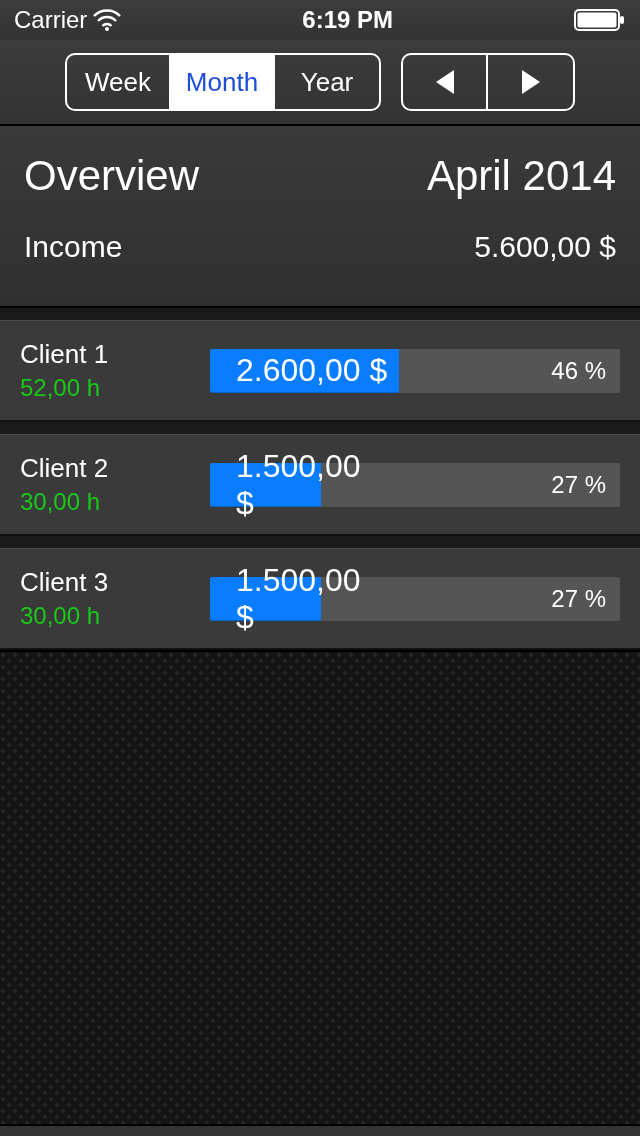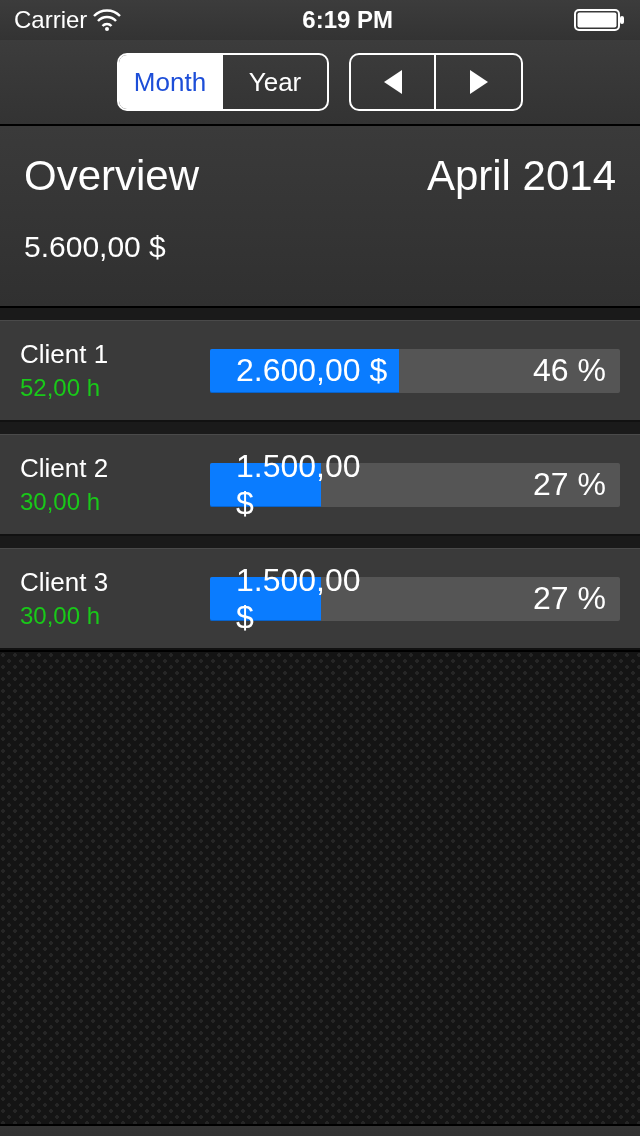--- a/index.html
+++ b/index.html
@@ -52,21 +52,21 @@
   .clients { }
   .client-row {
     height:102px; background:#3a3a3a; border-top:1px solid #4a4a4a; border-bottom:2px solid #111;
     display:flex; align-items:center; padding-left:20px; position:relative;margin-top:12px;
   }
   .client-info { width:190px; }
   .client-name { color:#fff; font-size:26px; font-weight:500; margin-bottom:4px; }
   .client-hours { color:#19c919; font-size:24px; }
   .client-bar { flex:1; height:44px; background:#555; border-radius:2px; margin-right:20px; position:relative; display:flex; align-items:center; }
   .client-bar-fill { height:100%; background:#0a7cff; display:flex; align-items:center; color:#fff; font-size:32px; padding-left:26px; border-radius:2px 0 0 2px; box-shadow:inset 0 -1px 0 rgba(0,0,0,.2); }
-  .client-pct { position:absolute; right:14px; color:#fff; font-size:32px; }
+  .client-pct { position:absolute; right:14px; color:#fff; font-size:24px; }
 
   
   .carbon {
     flex:1; width:100%; background-color:#141414;
     background-image:
       radial-gradient(circle at 3px 3px, #262626 1.6px, transparent 1.8px),
       radial-gradient(circle at 9px 9px, #262626 1.6px, transparent 1.8px);
     background-size:12px 12px;
     border-top:2px solid #000;
   }
@@ -102,20 +102,21 @@
           <rect x="1" y="1" width="44" height="20" rx="4" stroke="#fff" stroke-width="2" fill="none"></rect>
           <rect x="3.5" y="3.5" width="39" height="15" rx="2" fill="#fff"></rect>
           <rect x="46" y="7" width="4" height="8" rx="2" fill="#fff"></rect>
         </svg>
     </span>
   </div>
 </div>
 
 <div class="nav-bar">
   <div class="seg-control seg-main">
+    <div class="seg-item">Week</div>
     <div class="seg-item active">Month</div>
     <div class="seg-item">Year</div>
   </div>
   <div class="seg-control seg-nav">
     <div class="seg-item">
       <span class="tri tri-left"></span>
     </div>
     <div class="seg-item">
       <span class="tri tri-right"></span>
     </div>
@@ -123,20 +124,21 @@
 </div>
 
 <div class="main-area">
 
   <div class="overview">
     <div class="overview-top">
       <span class="overview-title">Overview</span>
       <span class="overview-period">April 2014</span>
     </div>
     <div class="stat-row">
+      <span class="stat-label">Income</span>
       <span class="stat-income">5.600,00 $</span>
     </div>
   </div>
 
   <div class="clients">
     <div class="client-row">
       <div class="client-info">
         <div class="client-name">Client 1</div>
         <div class="client-hours">52,00 h</div>
       </div>

